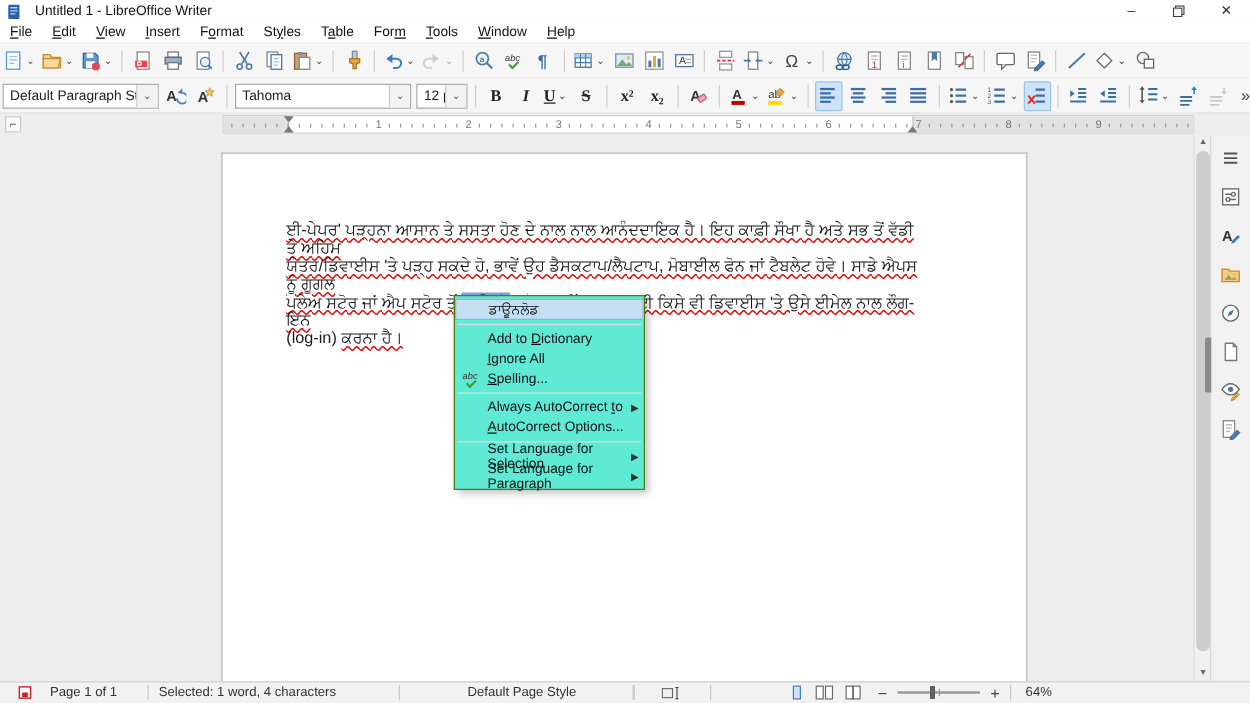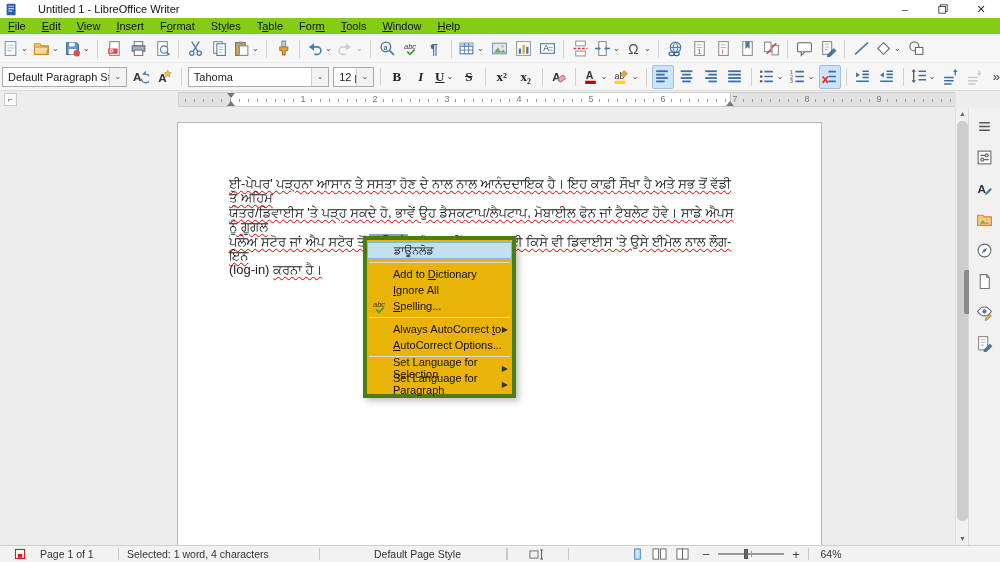--- a/index.html
+++ b/index.html
@@ -1,24 +1,24 @@
 <!DOCTYPE html>
 <html><head>
 <meta charset="utf-8">
 <style>
   * { margin:0; padding:0; box-sizing:border-box; }
   html,body { width:1000px; height:562px; overflow:hidden;
     font-family:"Liberation Sans","DejaVu Sans",sans-serif; font-size:11px; color:#222;
     background:#ededed; position:relative; }
   .titlebar { position:absolute; left:0; top:0; width:1000px; height:18px; background:#fff;
     display:flex; align-items:center; padding-left:5px; }
-  .titlebar .title { margin-left:20px; font-size:11px; color:#111;text-align:right; }
+  .titlebar .title { margin-left:10px; font-size:11px; color:#111;text-align:right; }
   .winctl { position:absolute; right:0; top:0; height:18px; display:flex; }
   .winctl span { width:38px; text-align:center; line-height:18px; font-size:11px; color:#333; }
-  .menubar { position:absolute; left:0; top:18px; width:1000px; height:17px; background:#84cc16;
+  .menubar { position:absolute; left:0; top:18px; width:1000px; height:17px; background:#ffffff;
     display:flex; align-items:center; border-bottom:1px solid #e8e8e8; }
   .menu-item { padding:0 8px; font-size:11px; line-height:16px; color:#111; }
   .menu-item u { text-decoration-thickness:1px; }
   .toolbar { position:absolute; left:0; width:1000px; background:#f6f6f6;
     display:flex; align-items:center; }
   #tb1 { top:35px; height:28px; border-bottom:1px solid #ececec; }
   #tb2 { top:63px; height:28px; border-bottom:1px solid #dcdcdc; }
   .tbtn { height:24px; min-width:22px; display:flex; align-items:center; justify-content:center;
     margin:0 1px; border:1px solid transparent; border-radius:2px; position:relative; }
   .tbtn.active { background:#cde3f7; border-color:#9cc3e5; }
@@ -49,22 +49,22 @@
   .selword { background:#7fa9d6; }
   .vscroll { position:absolute; right:32px; top:0; width:13px; height:437px; background:#f0f0f0;
     border-left:1px solid #e0e0e0; }
   .vscroll .arr { position:absolute; left:0; width:13px; height:12px; font-size:7px; color:#666;
     text-align:center; line-height:12px; }
   .vscroll .thumb { position:absolute; left:1px; top:13px; width:11px; height:400px; background:#cdcdcd; border-radius:5px; }
   .sidebar { position:absolute; right:0; top:0; width:32px; height:437px; background:#f1f1f1;
     border-left:1px solid #d9d9d9; display:flex; flex-direction:column; align-items:center; padding-top:6px; }
   .sbico { width:24px; height:24px; margin-bottom:7px; display:flex; align-items:center; justify-content:center; }
   .sbhandle { position:absolute; right:31px; top:162px; width:5px; height:44px; background:#8a8a8a; border-radius:2px 0 0 2px; }
-  .ctxmenu { position:absolute; left:363px; top:236px; width:153px; background:#eab308;
-    border:4px solid #4d7c0f; box-shadow:3px 3px 6px rgba(0,0,0,.25); padding:2px 0; z-index:50; }
+  .ctxmenu { position:absolute; left:363px; top:236px; width:153px; background:#5eead4;
+    border:1px solid #4d7c0f; box-shadow:3px 3px 6px rgba(0,0,0,.25); padding:2px 0; z-index:50; }
   .cmi { display:flex; align-items:center; height:16px; font-size:11px; color:#111; padding-right:4px; }
   .cmi .gut { width:26px; display:flex; justify-content:center; flex-shrink:0; }
   .cmi .sub { margin-left:auto; font-size:8px; color:#333; }
   .cmi.hl { background:#c4def2; border:1px solid #85b6e0; height:17px; }
   .cmsep { height:1px; background:#dcdcdc; margin:3px 2px; }
   .statusbar { position:absolute; left:0; top:545px; width:1000px; height:17px; background:#f2f2f2;
     border-top:1px solid #cfcfcf; display:flex; align-items:center; font-size:10.5px; color:#333; }
   .ssep { width:1px; height:12px; background:#c8c8c8; }
   .sseg { padding:0 8px; display:flex; align-items:center; height:100%; }
   .zoomslider { display:flex; align-items:center; }

